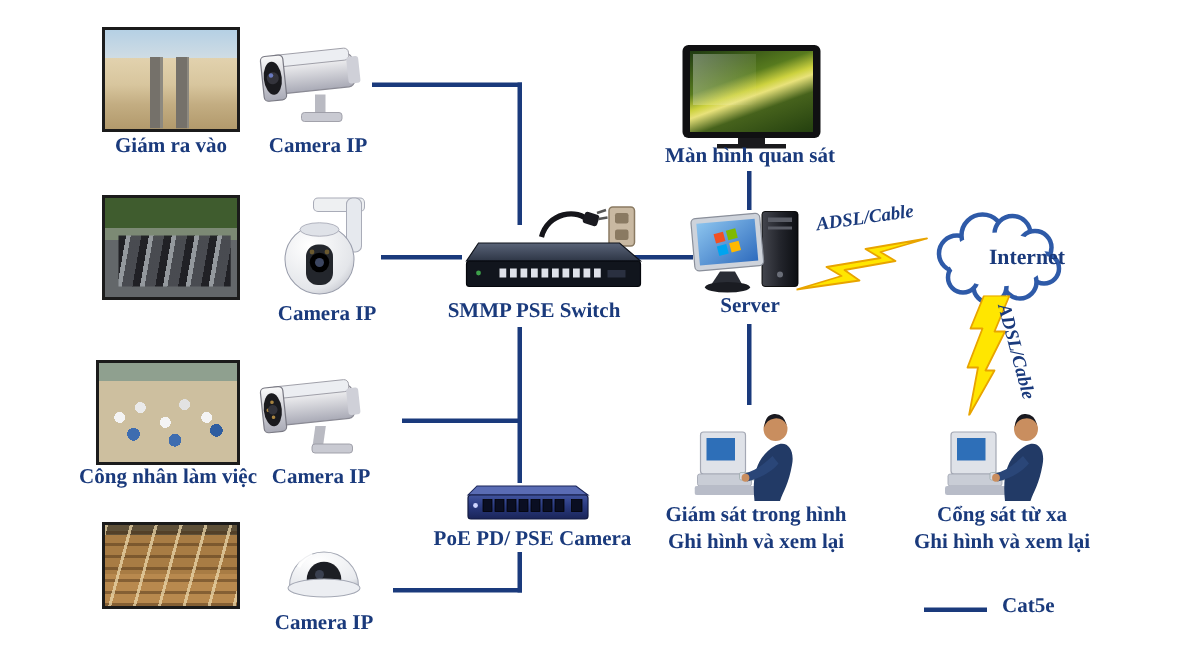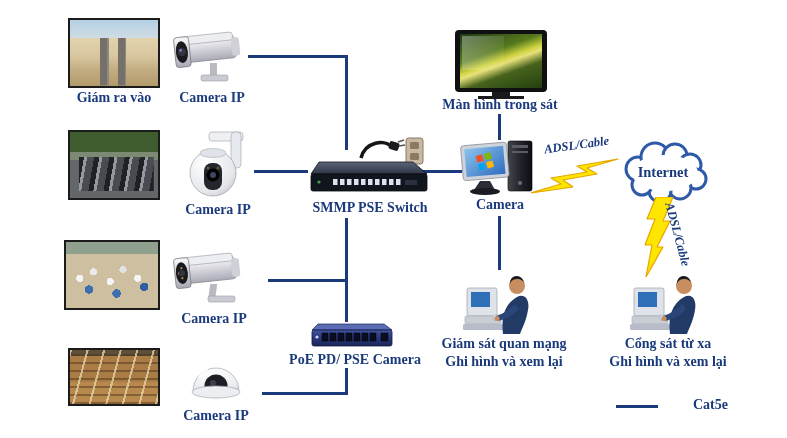--- a/index.html
+++ b/index.html
@@ -32,21 +32,21 @@
     repeating-linear-gradient(105deg, rgba(235,215,170,.75) 0 2px, transparent 2px 16px),
     repeating-linear-gradient(0deg, rgba(70,45,20,.45) 0 2px, transparent 2px 8px),
     linear-gradient(180deg,#5e5038 0 12%,#a87c44 12% 60%,#b8894e 60% 100%);}
   .tv{position:absolute;background:#101012;border-radius:4px;padding:4px 5px;box-sizing:border-box;}
   .tv-screen{width:100%;height:100%;background:
     linear-gradient(160deg,#1e3a12 0,#577a1e 35%,#cdd23f 48%,#e8e27a 54%,#46621c 68%,#24400f 100%);}
   .tv-glare{position:absolute;left:8%;top:10%;width:45%;height:55%;
     background:linear-gradient(115deg,rgba(255,255,255,.35),rgba(255,255,255,0));pointer-events:none;}
   .tv-stand{position:absolute;background:#1a1a1d;}
   .adsl{position:absolute;color:#1a3a7c;font-weight:bold;font-style:italic;font-size:12.5px;white-space:nowrap;}
-  .cloud-text{position:absolute;width:100%;text-align:center;color:#1a3a7c;font-weight:bold;font-size:14.5px;}
+  .cloud-text{position:absolute;width:100%;text-align:right;color:#1a3a7c;font-weight:bold;font-size:14.5px;}
 </style>
 </head>
 <body>
 
 <div id="canvas">
 
   <div class="line" style="left:248px;top:55px;width:100px;height:3px"></div>
   <div class="line" style="left:345px;top:55px;width:3px;height:95px"></div>
   <div class="line" style="left:254px;top:170px;width:54px;height:3px"></div>
   <div class="line" style="left:420px;top:170px;width:42px;height:3px"></div>
@@ -56,20 +56,21 @@
   <div class="line" style="left:262px;top:392px;width:86px;height:3px"></div>
   <div class="line" style="left:498px;top:114px;width:3px;height:26px"></div>
   <div class="line" style="left:498px;top:216px;width:3px;height:54px"></div>
 
   <div class="photo photo1" style="left:68px;top:18px;width:92px;height:70px"></div>
   <div class="lbl" style="left:34px;top:90px;width:160px">Giám ra vào</div>
 
   <div class="photo photo2" style="left:68px;top:130px;width:92px;height:70px"></div>
 
   <div class="photo photo3" style="left:64px;top:240px;width:96px;height:70px"></div>
+  <div class="lbl" style="left:32px;top:311px;width:160px">Công nhân làm việc</div>
 
   <div class="photo photo4" style="left:68px;top:348px;width:92px;height:58px"></div>
 
   <svg class="abs" style="left:172px;top:22px" width="80" height="70" viewBox="0 0 80 70">
     <defs>
       <linearGradient id="camBody" x1="0" y1="0" x2="0" y2="1">
         <stop offset="0" stop-color="#fafafa"></stop>
           <stop offset="1" stop-color="#a9aab6"></stop>
       </linearGradient>
     </defs>
@@ -164,21 +165,21 @@
       <rect x="58" y="43" width="4.5" height="6"></rect>
         <rect x="65" y="43" width="4.5" height="6"></rect>
       <rect x="72" y="43" width="4.5" height="6"></rect>
         <rect x="79" y="43" width="4.5" height="6"></rect>
       <rect x="86" y="43" width="4.5" height="6"></rect>
         <rect x="93" y="43" width="4.5" height="6"></rect>
     </g>
     <circle cx="16" cy="46" r="1.6" fill="#3da04a"></circle>
       <rect x="102" y="44" width="12" height="5" fill="#2a3040"></rect>
   </svg>
-  <div class="lbl" style="left:290px;top:200px;width:160px">SMMP PSE Switch</div>
+  <div class="lbl" style="left:276px;top:200px;width:160px">SMMP PSE Switch</div>
 
   <svg class="abs" style="left:308px;top:318px" width="86" height="32" viewBox="0 0 86 32">
     <defs>
       <linearGradient id="poeBody" x1="0" y1="0" x2="0" y2="1">
         <stop offset="0" stop-color="#41549e"></stop>
           <stop offset="0.45" stop-color="#2a3a80"></stop>
           <stop offset="1" stop-color="#1a2558"></stop>
       </linearGradient>
     </defs>
     <polygon points="10,6 76,6 84,12 4,12" fill="#5a6cb4" stroke="#1a2558" stroke-width="0.7"></polygon>
@@ -196,21 +197,21 @@
     <circle cx="9" cy="19" r="1.6" fill="#cfd6ff"></circle>
   </svg>
   <div class="lbl" style="left:275px;top:352px;width:160px">PoE PD/ PSE Camera</div>
 
   <div class="tv" style="left:455px;top:30px;width:92px;height:62px">
     <div class="tv-screen"></div>
     <div class="tv-glare"></div>
   </div>
   <div class="tv-stand" style="left:492px;top:92px;width:18px;height:4px"></div>
   <div class="tv-stand" style="left:478px;top:96px;width:46px;height:3px"></div>
-  <div class="lbl" style="left:420px;top:97px;width:160px">Màn hình trong sát</div>
+  <div class="lbl" style="left:420px;top:97px;width:160px">Màn hình quan sát</div>
 
   <svg class="abs" style="left:460px;top:139px" width="78" height="58" viewBox="0 0 78 58">
     <defs>
       <linearGradient id="skyGrad" x1="0" y1="0" x2="1" y2="1">
         <stop offset="0" stop-color="#8cc4ee"></stop>
           <stop offset="1" stop-color="#2f6cbe"></stop>
       </linearGradient>
       <linearGradient id="towerGrad" x1="0" y1="0" x2="1" y2="0">
         <stop offset="0" stop-color="#44464e"></stop>
           <stop offset="0.5" stop-color="#23252c"></stop>
@@ -227,35 +228,35 @@
       <g transform="translate(25 22.5) rotate(-10)">
         <rect x="-7.5" y="-7.5" width="6.5" height="6.5" fill="#f25022"></rect>
         <rect x="1" y="-7.5" width="6.5" height="6.5" fill="#7fba00"></rect>
         <rect x="-7.5" y="1" width="6.5" height="6.5" fill="#00a4ef"></rect>
         <rect x="1" y="1" width="6.5" height="6.5" fill="#ffb900"></rect>
       </g>
     </g>
     <path d="M20,42 L30,42 L35,51 L14,51 Z" fill="#2a2d35"></path>
     <ellipse cx="25" cy="52.5" rx="15" ry="3.5" fill="#1a1c22"></ellipse>
   </svg>
-  <div class="lbl" style="left:420px;top:197px;width:160px">Camera</div>
+  <div class="lbl" style="left:420px;top:197px;width:160px">Server</div>
 
   <svg class="abs" style="left:463px;top:270px" width="74" height="66" viewBox="0 0 74 66">
     <rect x="4" y="18" width="30" height="28" rx="2" fill="#dfe2e8" stroke="#a4a8b4" stroke-width="0.8"></rect>
     <rect x="8" y="22" width="19" height="15" fill="#2e6fb8"></rect>
     <rect x="2" y="46" width="36" height="8" rx="1.5" fill="#c9cdd6" stroke="#a4a8b4" stroke-width="0.6"></rect>
     <rect x="0" y="54" width="41" height="6" rx="1.5" fill="#b8bcc8"></rect>
     <rect x="30" y="45" width="18" height="5" rx="1" fill="#d8dbe2" stroke="#9aa" stroke-width="0.5"></rect>
     <path d="M40,64 C38,46 42,34 54,27 C62,23 67,30 65,40 C63,52 59,58 57,64 Z" fill="#223a66"></path>
     <path d="M52,34 C46,40 40,44 33,46 L35,51 C44,49 52,44 56,39 Z" fill="#2a4678"></path>
     <circle cx="34" cy="48.5" r="2.6" fill="#c98e5f"></circle>
     <circle cx="54" cy="16" r="8" fill="#c98e5f"></circle>
     <path d="M46.5,15 a8,8 0 0 1 15,-1.5 q-2,-8 -8.5,-7.5 q-6,0.5 -6.5,9 z" fill="#191920"></path>
   </svg>
-  <div class="lbl" style="left:424px;top:336px;width:160px">Giám sát quan mạng</div>
+  <div class="lbl" style="left:424px;top:336px;width:160px">Giám sát trong hình</div>
   <div class="lbl" style="left:424px;top:354px;width:160px">Ghi hình và xem lại</div>
 
   <svg class="abs" style="left:630px;top:270px" width="74" height="66" viewBox="0 0 74 66">
     <rect x="4" y="18" width="30" height="28" rx="2" fill="#dfe2e8" stroke="#a4a8b4" stroke-width="0.8"></rect>
     <rect x="8" y="22" width="19" height="15" fill="#2e6fb8"></rect>
     <rect x="2" y="46" width="36" height="8" rx="1.5" fill="#c9cdd6" stroke="#a4a8b4" stroke-width="0.6"></rect>
     <rect x="0" y="54" width="41" height="6" rx="1.5" fill="#b8bcc8"></rect>
     <rect x="30" y="45" width="18" height="5" rx="1" fill="#d8dbe2" stroke="#9aa" stroke-width="0.5"></rect>
     <path d="M40,64 C38,46 42,34 54,27 C62,23 67,30 65,40 C63,52 59,58 57,64 Z" fill="#223a66"></path>
     <path d="M52,34 C46,40 40,44 33,46 L35,51 C44,49 52,44 56,39 Z" fill="#2a4678"></path>
@@ -287,15 +288,15 @@
     <polygon points="87,3 46,10 56,16 20,22 30,28 0,37 42,31 32,24 66,18 56,12" fill="#ffe600" stroke="#e8a400" stroke-width="1.2" stroke-linejoin="round"></polygon>
   </svg>
   <div class="adsl" style="left:544px;top:138px;transform:rotate(-8deg)">ADSL/Cable</div>
 
   <svg class="abs" style="left:642px;top:197px" width="34" height="80" viewBox="0 0 34 80">
     <polygon points="14,0 31,0 21,24 28,24 15,50 21,50 4,80 10,48 3,48 13,22 5,22" fill="#ffe600" stroke="#e8a400" stroke-width="1.2" stroke-linejoin="round"></polygon>
   </svg>
   <div class="adsl" style="left:676px;top:201px;transform:rotate(75deg);transform-origin:0 0">ADSL/Cable</div>
 
   <div class="line" style="left:616px;top:405px;width:42px;height:3px"></div>
-  <div class="lbl" style="left:668px;top:397px;width:60px;text-align:right">Cat5e</div>
+  <div class="lbl" style="left:668px;top:397px;width:60px;text-align:left">Cat5e</div>
 
 </div>
 
 </body></html>

